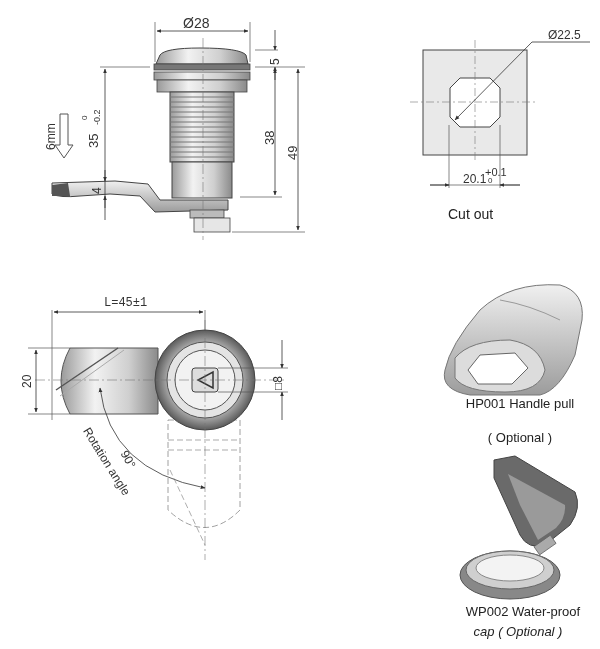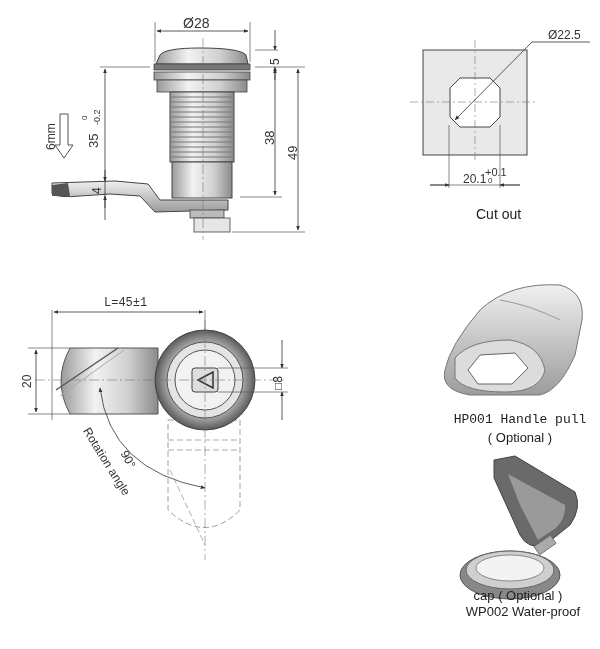--- a/index.html
+++ b/index.html
@@ -159,24 +159,24 @@
 <div class="lbl rot" style="left:86px;top:148px;transform:rotate(-90deg);font-size:13px;">35</div>
 <div class="lbl rot" style="left:80px;top:120px;transform:rotate(-90deg);font-size:8px;">0</div>
 <div class="lbl rot" style="left:92px;top:125px;transform:rotate(-90deg);font-size:9px;">-0.2</div>
 <div class="lbl rot" style="left:90px;top:194px;transform:rotate(-90deg);">4</div>
 <div class="lbl rot" style="left:44px;top:150px;transform:rotate(-90deg);">6mm</div>
 
 <div class="lbl" style="left:548px;top:28px;">Ø22.5</div>
 <div class="lbl" style="left:452px;top:172px;margin-left:11px;">20.1</div>
 <div class="lbl" style="left:485px;top:166px;font-size:11px;">+0.1</div>
 <div class="lbl" style="left:488px;top:176px;font-size:8px;">0</div>
-<div class="cap" style="left:448px;top:206px;font-size:14px;margin-left:28px;">Cut out</div>
+<div class="cap" style="left:448px;top:206px;font-size:14px;">Cut out</div>
 
 <div class="lbl" style="left:104px;top:296px;font-family:Liberation Mono, monospace;">L=45±1</div>
 <div class="lbl rot" style="left:20px;top:388px;transform:rotate(-90deg);">20</div>
 <div class="lbl rot" style="left:271px;top:390px;transform:rotate(-90deg);">□8</div>
 <div class="lbl rot" style="left:130px;top:448px;transform:rotate(62deg);">90°</div>
 <div class="lbl rot" style="left:92px;top:425px;transform:rotate(58deg);">Rotation angle</div>
 
-<div class="cap" style="left:440px;top:412px;width:160px;font-family:Liberation Mono, monospace;">HP001 Handle pull</div>
+<div class="cap" style="left:440px;top:396px;width:160px;">HP001 Handle pull</div>
 <div class="cap" style="left:440px;top:424px;width:160px;margin-top:6px;">( Optional )</div>
 <div class="cap" style="left:441px;top:604px;width:164px;">WP002 Water-proof</div>
-<div class="cap" style="left:436px;top:588px;width:164px;">cap ( Optional )</div>
+<div class="cap" style="left:436px;top:624px;width:164px;font-style:italic;">cap ( Optional )</div>
 
 </body></html>

